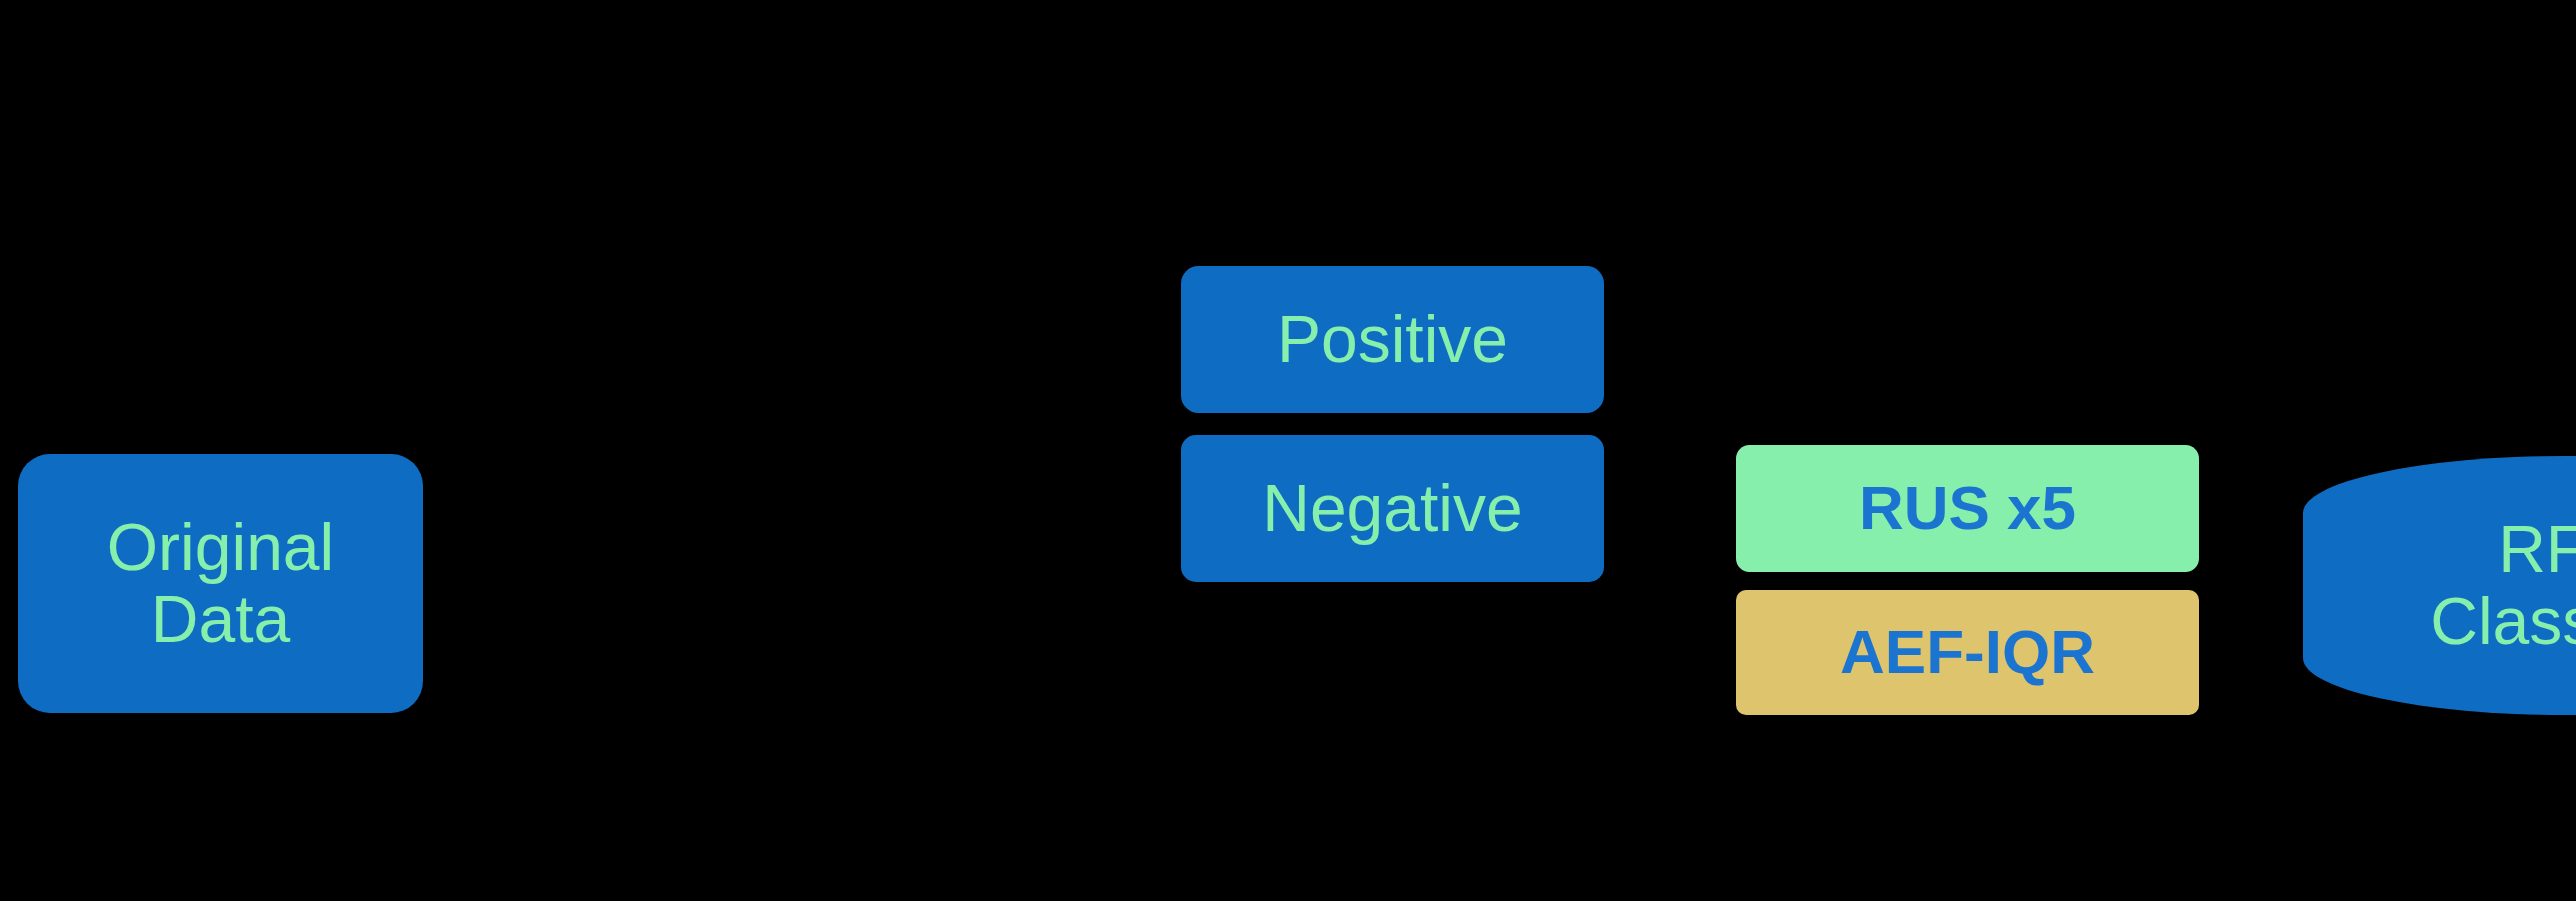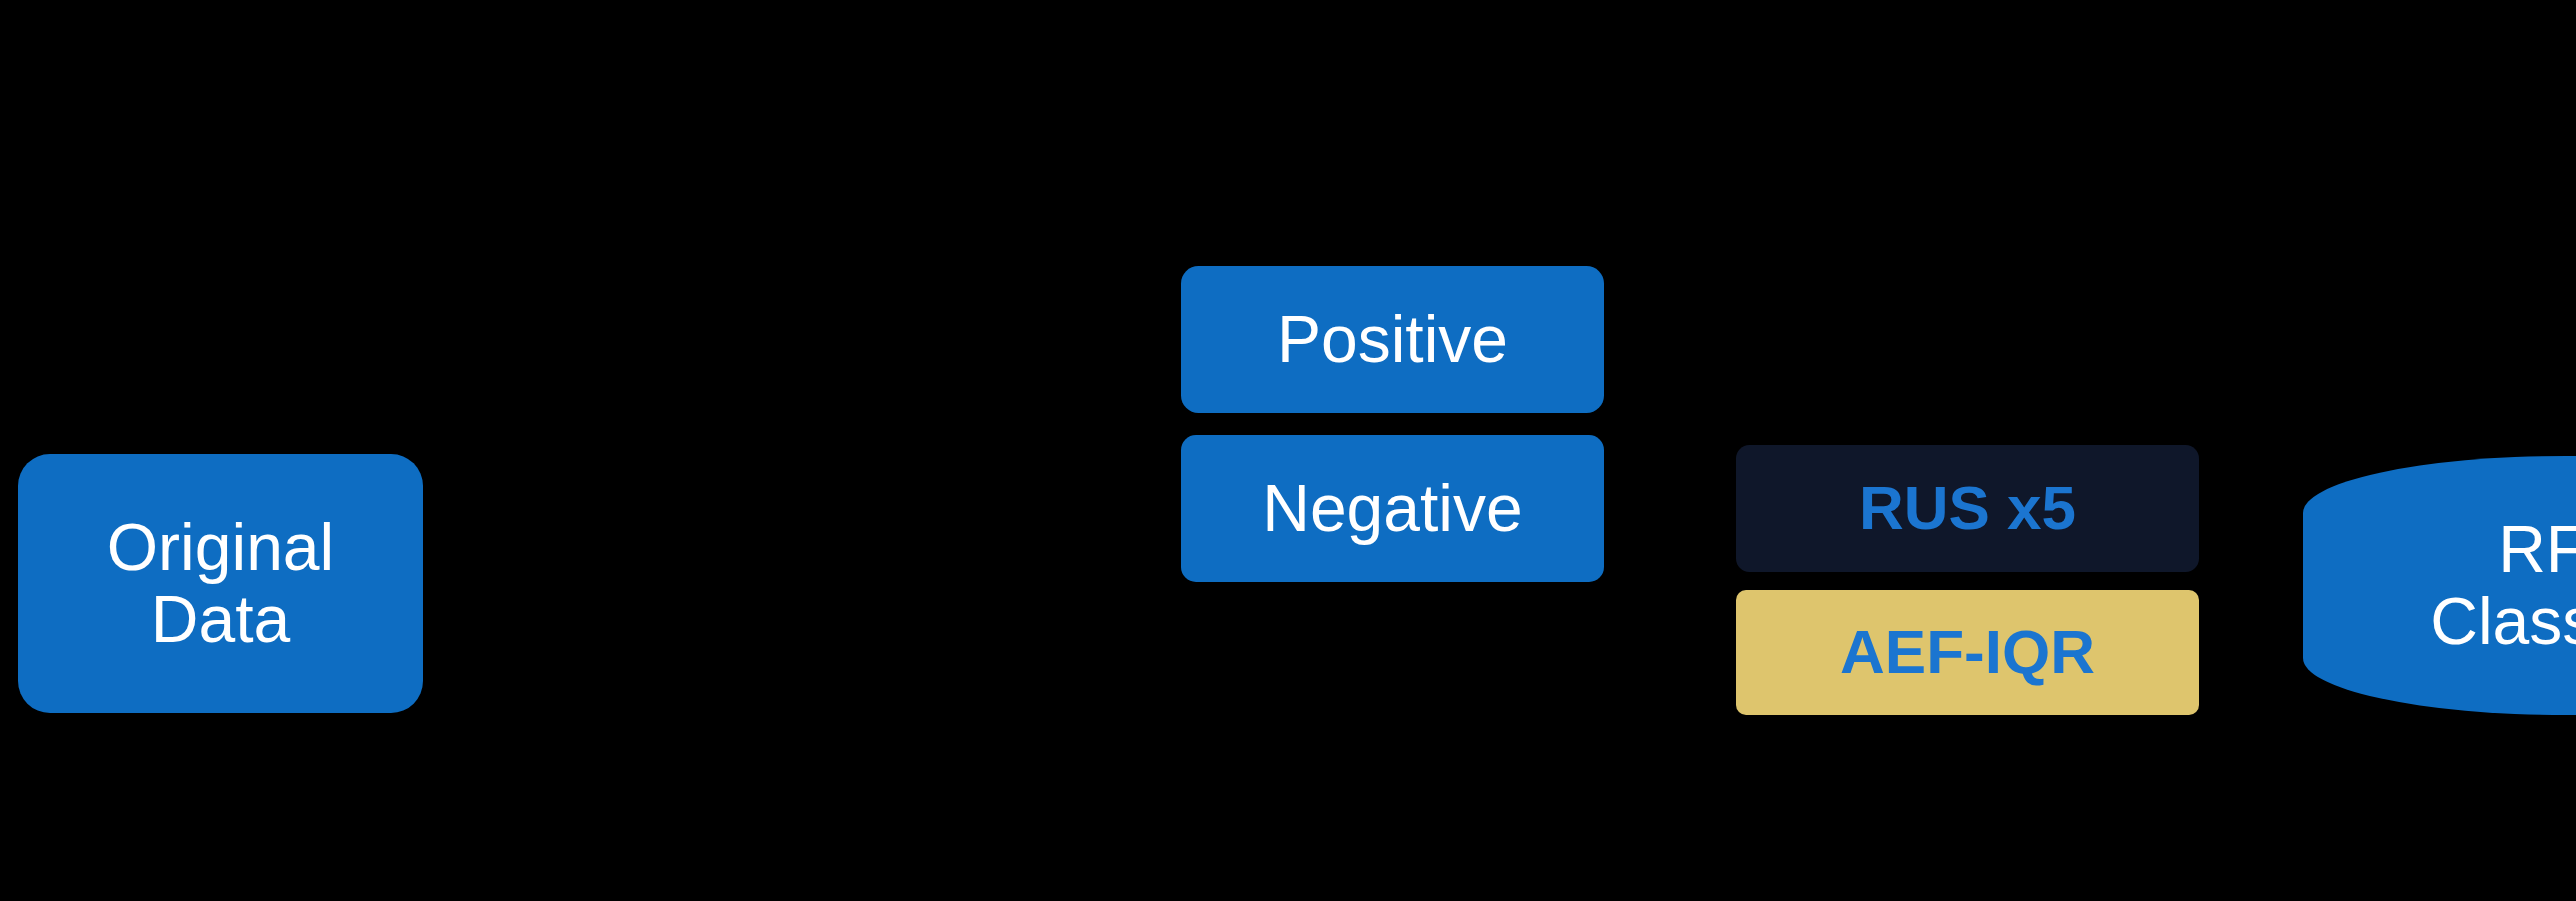--- a/index.html
+++ b/index.html
@@ -13,21 +13,21 @@
     height: 902px;
     background: #000000;
     overflow: hidden;
     font-family: "Liberation Sans", sans-serif;
   }
 
   
   .node-label {
     position: relative;
     z-index: 5;
-    color: #ffffff;
+    color: #86efac;
     text-align: center;
     line-height: 1.08;
     white-space: pre-line;
     pointer-events: none;
   }
 
   
   #original-data {
     position: absolute;
     left: 18px;
@@ -88,21 +88,21 @@
   #positive-box .node-label,
   #negative-box .node-label { font-size: 66px; }
 
   
   #rus-box {
     position: absolute;
     left: 1736px;
     top: 445px;
     width: 463px;
     height: 127px;
-    background: #0f172a;
+    background: #86efac;
     border-radius: 13.4px;
     display: flex;
     align-items: center;
     justify-content: center;
   }
   #aef-box {
     position: absolute;
     left: 1736px;
     top: 590px;
     width: 463px;

